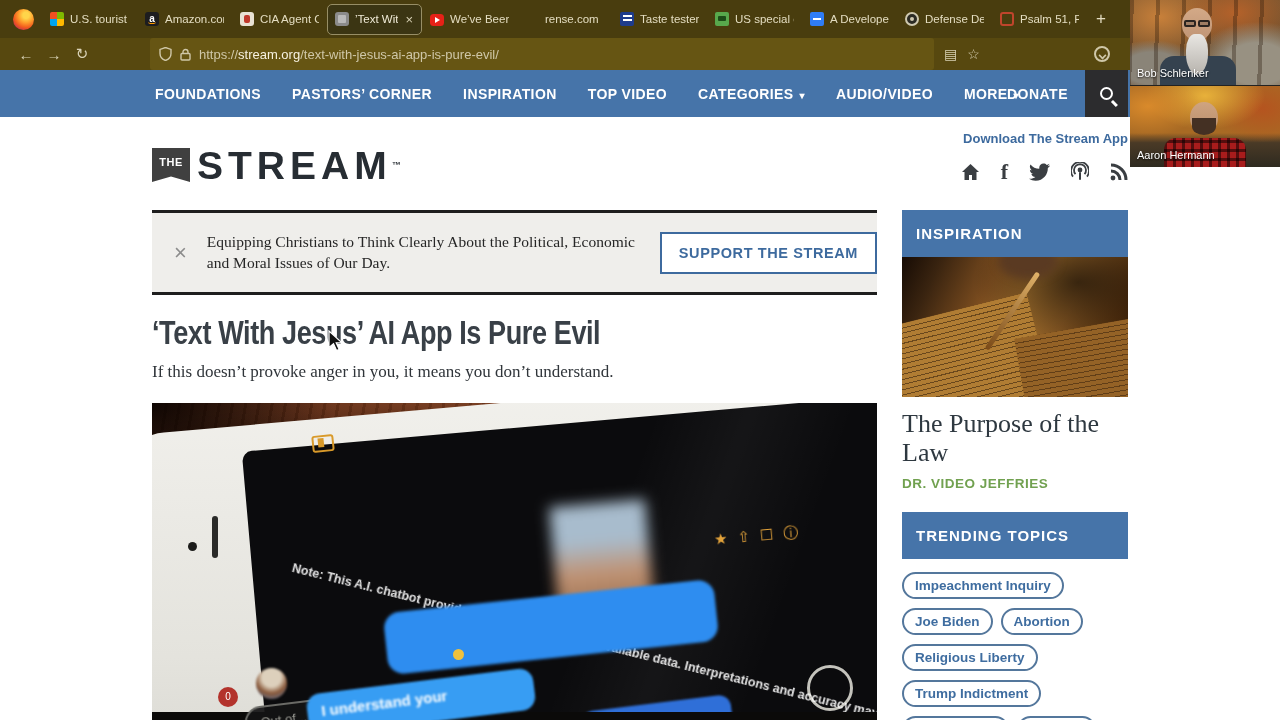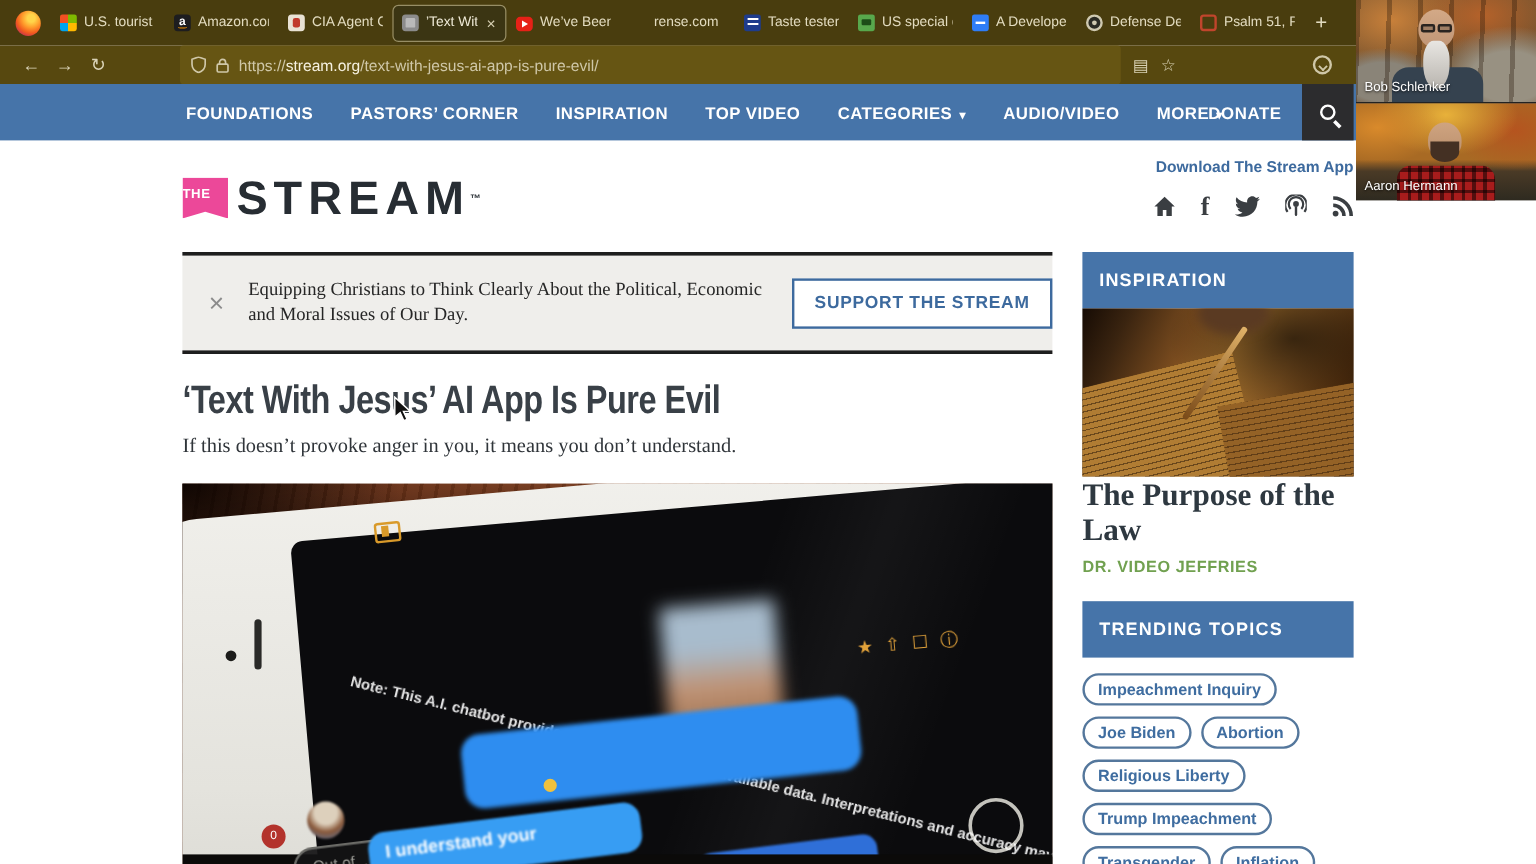--- a/index.html
+++ b/index.html
@@ -52,21 +52,21 @@
   .navitems a{color:#fff;font-weight:bold;font-size:14px;letter-spacing:.4px;text-decoration:none;white-space:nowrap;}
   .caret{font-size:10px;margin-left:6px;}
   .donate{position:absolute;right:212px;top:0;height:47px;display:flex;align-items:center;color:#fff;font-weight:bold;font-size:14px;letter-spacing:.5px;}
   .searchbox{position:absolute;right:152px;top:0;width:43px;height:47px;background:#2c2c2e;display:flex;align-items:center;justify-content:center;}
   .mag{width:13px;height:13px;border:2.5px solid #fff;border-radius:50%;position:relative;}
   .mag::after{content:"";position:absolute;left:11px;top:11px;width:7px;height:2.5px;background:#fff;transform:rotate(45deg);transform-origin:0 0;}
 
   
   .dlapp{position:absolute;top:131px;right:152px;color:#3d6a9e;font-weight:bold;font-size:13px;}
   .logo{position:absolute;left:152px;top:148px;display:flex;align-items:flex-start;}
-  .logobadge{width:38px;height:34px;background:#ec4899;color:#fff;font-size:11px;font-weight:bold;padding-top:8px;letter-spacing:.5px;clip-path:polygon(0 0,100% 0,100% 100%,50% 84%,0 100%);}
+  .logobadge{width:38px;height:34px;background:#404040;color:#fff;font-size:11px;font-weight:bold;text-align:center;padding-top:8px;letter-spacing:.5px;clip-path:polygon(0 0,100% 0,100% 100%,50% 84%,0 100%);}
   .logotext{font-family:"DejaVu Serif","Liberation Serif",serif;font-weight:bold;font-size:39px;letter-spacing:5px;color:#272d33;line-height:34px;margin-left:7px;}
   .logotm{font-size:9px;vertical-align:top;letter-spacing:0;}
   .social{position:absolute;top:162px;right:152px;display:flex;gap:21px;align-items:center;color:#3a3e42;}
   .social svg{display:block;}
 
   
   .banner{position:absolute;left:152px;top:210px;width:725px;height:85px;background:#efeeeb;border-top:3px solid #1e1e1e;border-bottom:3px solid #1e1e1e;display:flex;align-items:center;}
   .bclose{color:#8c8c8c;font-size:22px;padding:0 20px 0 22px;}
   .btext{font-family:"Liberation Serif",serif;font-size:15.5px;color:#262626;width:452px;line-height:1.32;}
   .supportbtn{margin-left:24px;border:2px solid #3d6a9e;color:#3d6a9e;background:#fff;font-weight:bold;font-size:14.5px;letter-spacing:.6px;padding:11px 17px;white-space:nowrap;}
@@ -102,21 +102,21 @@
   
   .sidebar{position:absolute;left:902px;top:210px;width:226px;}
   .shead{background:#4674a9;color:#fff;font-weight:bold;font-size:15px;letter-spacing:1px;padding:15px 14px;}
   .simg{height:140px;position:relative;overflow:hidden;background:
     radial-gradient(150px 90px at 78% 18%,rgba(0,0,0,.6),transparent 70%),
     linear-gradient(115deg,#160b04 0%,#3a2410 14%,#7c4d1f 34%,#a8742f 50%,#8a5a24 66%,#55310f 84%,#1d0e03 100%);}
   .parch{position:absolute;left:-10px;top:52px;width:150px;height:110px;transform:rotate(-14deg);background:repeating-linear-gradient(0deg,rgba(35,18,5,.5) 0 1px,transparent 1px 5px),#b07c33;}
   .parch2{position:absolute;left:120px;top:70px;width:130px;height:100px;transform:rotate(-10deg);background:repeating-linear-gradient(0deg,rgba(35,18,5,.45) 0 1px,transparent 1px 5px),#946226;}
   .yad{position:absolute;left:108px;top:8px;width:5px;height:92px;border-radius:3px;background:linear-gradient(#e0b269,#7a4a18);transform:rotate(34deg);}
   .hand{position:absolute;left:96px;top:-14px;width:60px;height:36px;border-radius:50%;background:#5a3a22;filter:blur(4px);}
-  .stitle{font-family:"Liberation Serif",serif;font-weight:bold;font-size:26px;line-height:1.13;color:#2e3840;margin-top:1px;}
+  .stitle{font-family:"Liberation Serif",serif;font-weight:normal;font-size:26px;line-height:1.13;color:#2e3840;margin-top:12px;}
   .sauthor{color:#71a150;font-weight:bold;font-size:13.5px;letter-spacing:.5px;margin-top:8px;}
   .trendhead{margin-top:21px;}
   .pills{margin-top:13px;display:flex;flex-wrap:wrap;gap:9px 8px;}
   .pill{border:2px solid #54779c;border-radius:16px;padding:4px 11px;color:#3f6da0;font-weight:bold;font-size:13.5px;white-space:nowrap;}
 
   
   .cam{position:absolute;left:1130px;width:150px;overflow:hidden;}
   .cam1{top:0;height:85px;background:
     repeating-linear-gradient(92deg,rgba(40,24,10,.35) 0 4px,transparent 4px 26px),
     radial-gradient(70px 40px at 15% 80%,#8a8478 0 40%,transparent 70%),
@@ -321,21 +321,21 @@
     </div>
     <div class="stitle">The Purpose of the Law</div>
     <div class="sauthor">DR. VIDEO JEFFRIES</div>
 
     <div class="shead trendhead">TRENDING TOPICS</div>
     <div class="pills">
       <span class="pill">Impeachment Inquiry</span>
       <span class="pill">Joe Biden</span>
       <span class="pill">Abortion</span>
       <span class="pill">Religious Liberty</span>
-      <span class="pill">Trump Impeachment</span>
+      <span class="pill">Trump Indictment</span>
       <span class="pill">Transgender</span>
       <span class="pill">Inflation</span>
 
     </div>
 
   </div>
 
   <div class="cam cam1">
     <div class="head1"></div>
     <div class="glasses">

